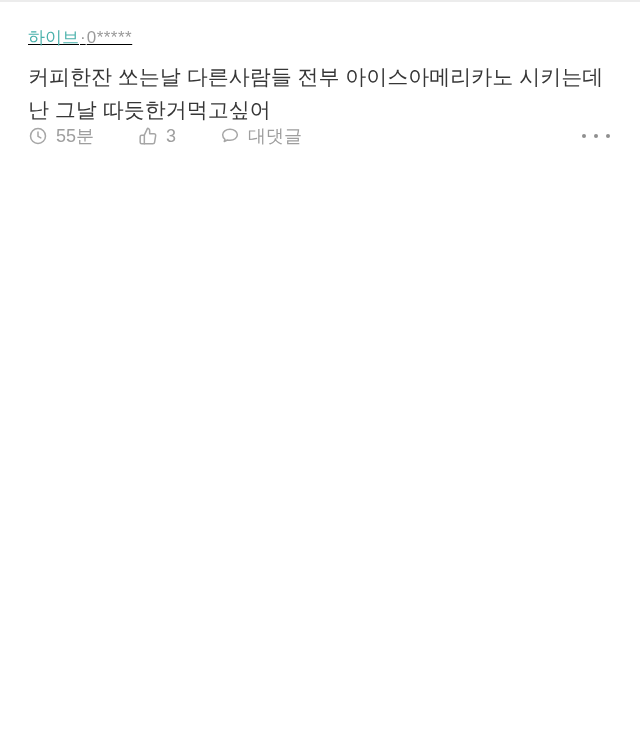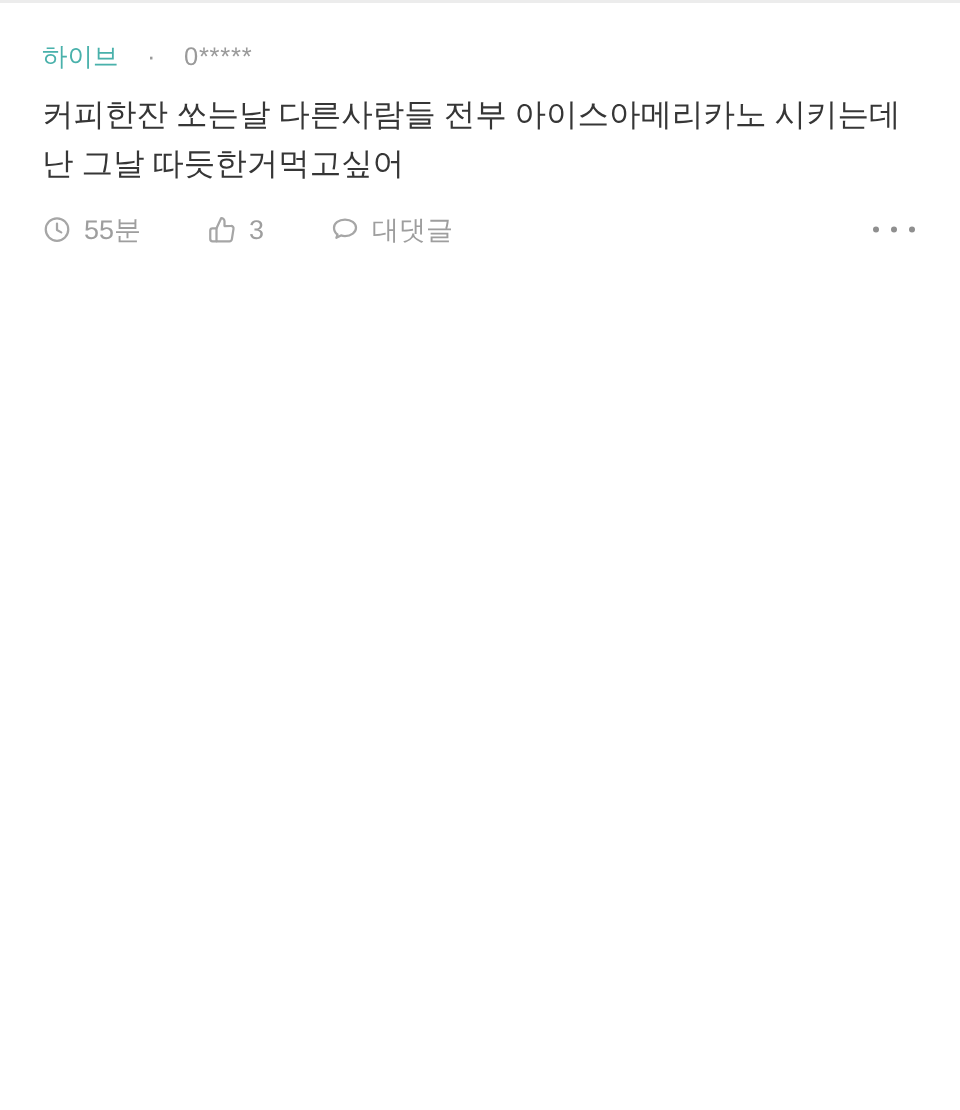--- a/index.html
+++ b/index.html
@@ -12,42 +12,41 @@
     box-sizing: border-box;
     width: 640px; height: 740px;
     border-top: 2px solid #ececec;
     padding: 25px 28px 0 28px;
     background: #ffffff;
     overflow: hidden;
   }
   .header {
     display: flex;
     align-items: baseline;
-    gap: 19px;
+    gap: 1px;
     font-size: 17px;
     line-height: 22px;
+    text-decoration: underline;
   }
   .author { color: #49b1ab; font-weight: 500; }
   .sep    { color: #9a9a9a; }
   .handle { color: #9a9a9a; letter-spacing: 0.5px; }
   .post-body {
     margin-top: 11px;
     font-size: 21px;
     line-height: 33px;
     color: #363636;
   }
   .post-body p {
     margin: 0;
     white-space: pre;      
     overflow: hidden;
-    font-family: Liberation Serif, serif;
   }
   .post-body p + p { margin-top: 33px; }
   .footer {
-    margin-top: 17px;
     display: flex;
     align-items: center;
     color: #9e9e9e;
     font-size: 18px;
   }
   .meta {
     display: flex;
     align-items: center;
     gap: 8px;
     margin-right: 44px;

